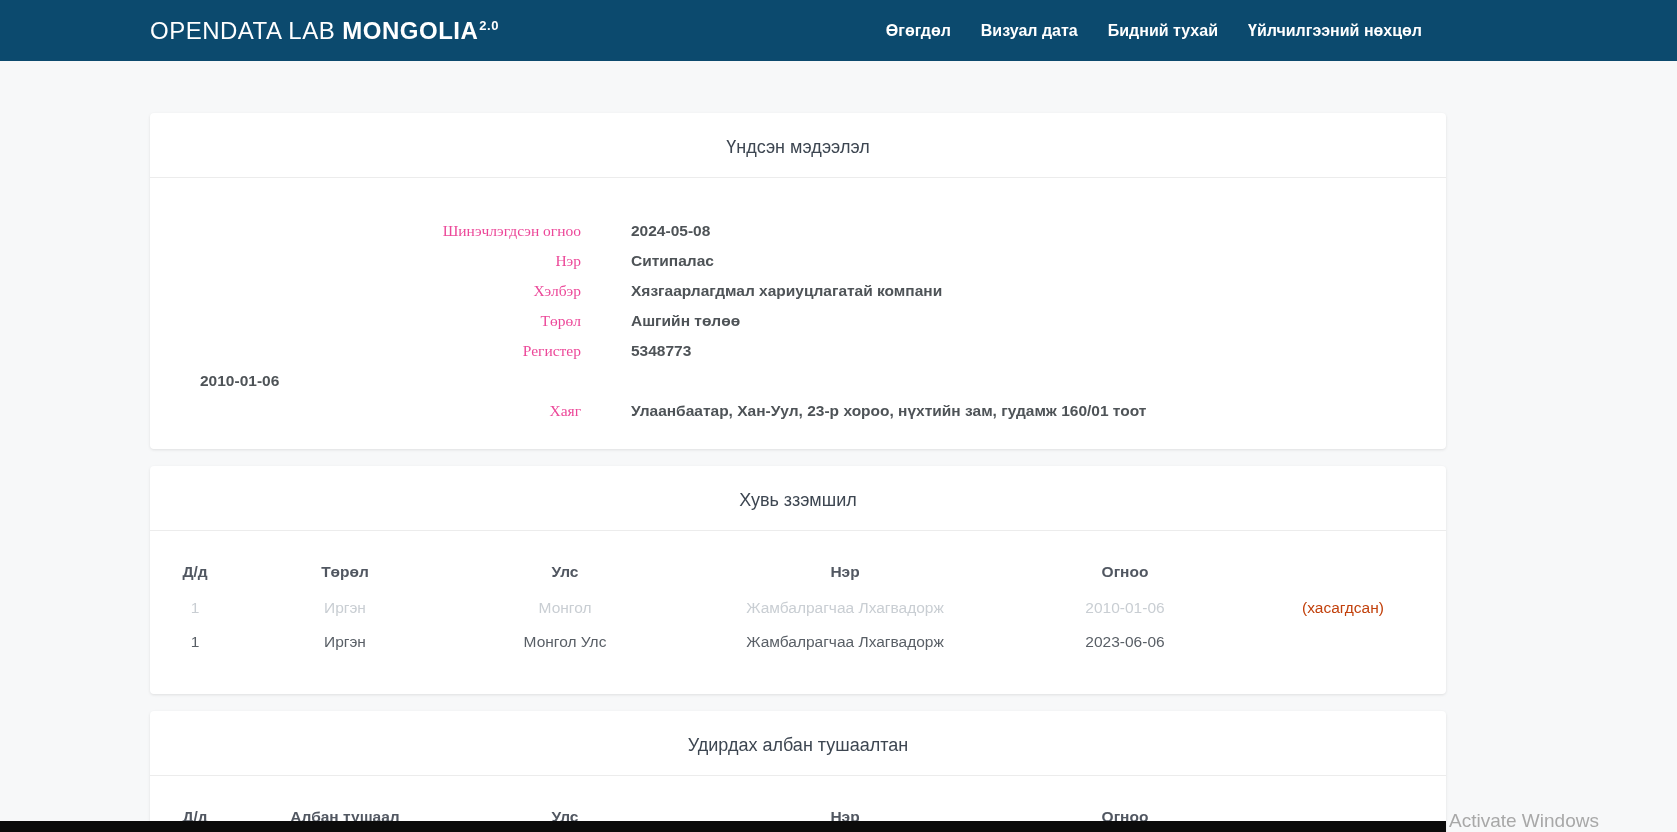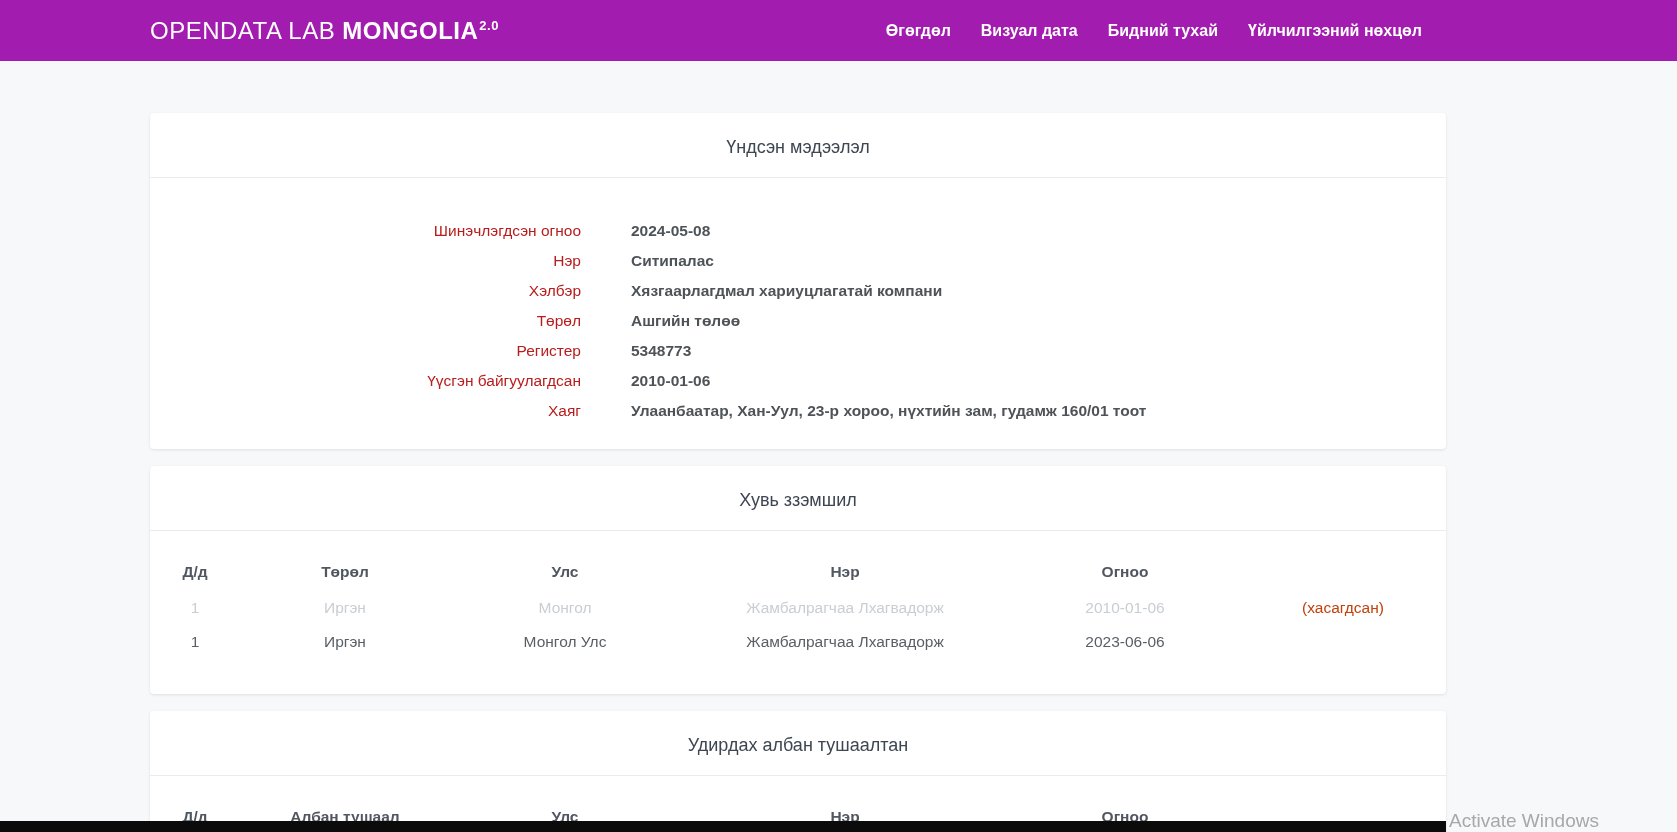--- a/index.html
+++ b/index.html
@@ -8,21 +8,21 @@
     overflow: hidden;
     background: #f7f8f9;
     font-family: "Liberation Sans", sans-serif;
     color: #4e5357;
     position: relative;
   }
 
   
   .topbar {
     height: 61px;
-    background: #a21caf;
+    background: #0c4a6e;
     display: flex;
     align-items: center;
     justify-content: space-between;
     padding: 0 255px 0 150px;
   }
   .logo {
     color: #ffffff;
     font-size: 24px;
     letter-spacing: 0.5px;
     white-space: nowrap;
@@ -74,22 +74,23 @@
   
   .info-rows { padding: 38px 0 15px 0; }
   .info-row {
     display: flex;
     line-height: 30px;
     font-size: 15.5px;
   }
   .info-label {
     width: 431px;
     text-align: right;
-    color: #b91c1c;
+    color: #ec4899;
     flex: 0 0 auto;
+    font-family: Liberation Serif, serif;
   }
   .info-value {
     margin-left: 50px;
     font-weight: 700;
     color: #4e5357;
     text-align: right;
   }
   .card-basic { padding-bottom: 8px; }
 
   
@@ -180,21 +181,20 @@
       </div>
       <div class="info-row">
         <span class="info-label">Төрөл</span>
         <span class="info-value">Ашгийн төлөө</span>
       </div>
       <div class="info-row">
         <span class="info-label">Регистер</span>
         <span class="info-value">5348773</span>
       </div>
       <div class="info-row">
-        <span class="info-label">Үүсгэн байгуулагдсан</span>
         <span class="info-value">2010-01-06</span>
       </div>
       <div class="info-row">
         <span class="info-label">Хаяг</span>
         <span class="info-value">Улаанбаатар, Хан-Уул, 23-р хороо, нүхтийн зам, гудамж 160/01 тоот</span>
       </div>
     </div>
   </section>
 
   <section class="card card-shareholders">

